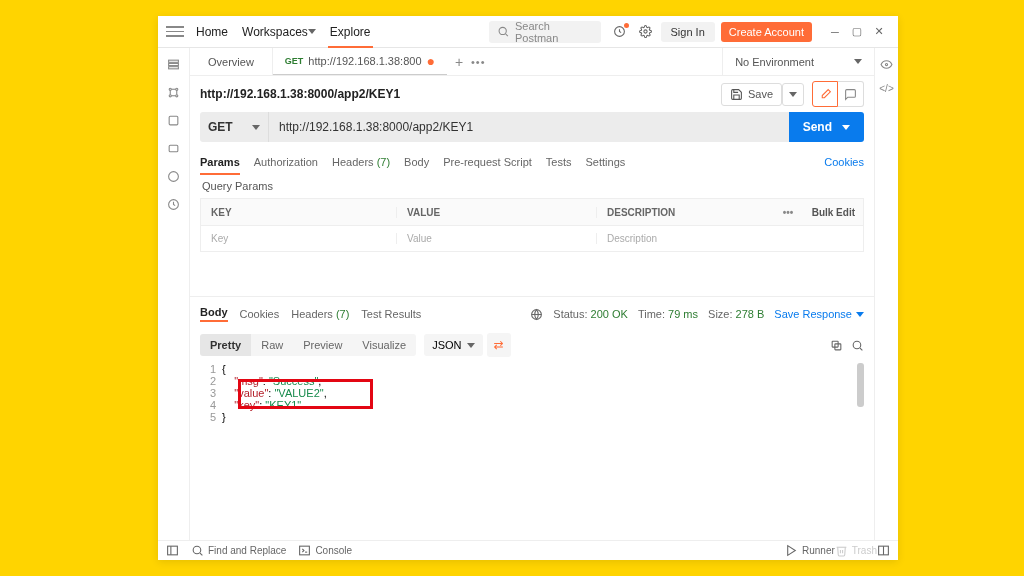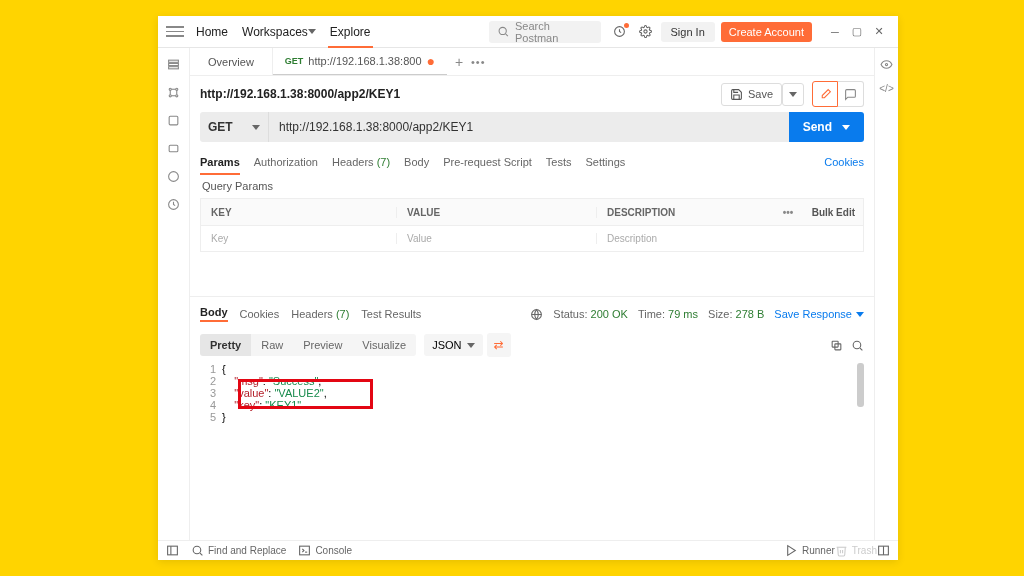--- a/index.html
+++ b/index.html
@@ -211,20 +211,24 @@
 
       <div class="tabsrow">
         <div class="tab-overview">Overview</div>
         <div class="tab-req">
           <span class="tab-method">GET</span>
           <span>http://192.168.1.38:800</span>
           <span class="tab-close">●</span>
         </div>
         <div class="tab-add">+</div>
         <div class="tab-dots">•••</div>
+        <div class="env-sel">
+          <span>No Environment</span>
+          <span class="chev-down"></span>
+        </div>
       </div>
 
       <div class="reqtitle">
         <div class="reqtitle-text">http://192.168.1.38:8000/app2/KEY1</div>
         <div style="display:flex; gap:0;">
           <div class="savebtn">
             <svg viewBox="0 0 24 24" fill="none" stroke="currentColor" stroke-width="2">
                 <path d="M19 21H5a2 2 0 01-2-2V5a2 2 0 012-2h11l5 5v11a2 2 0 01-2 2z"></path>
                 <polyline points="17 21 17 13 7 13 7 21"></polyline>
                 <polyline points="7 3 7 8 15 8"></polyline>

